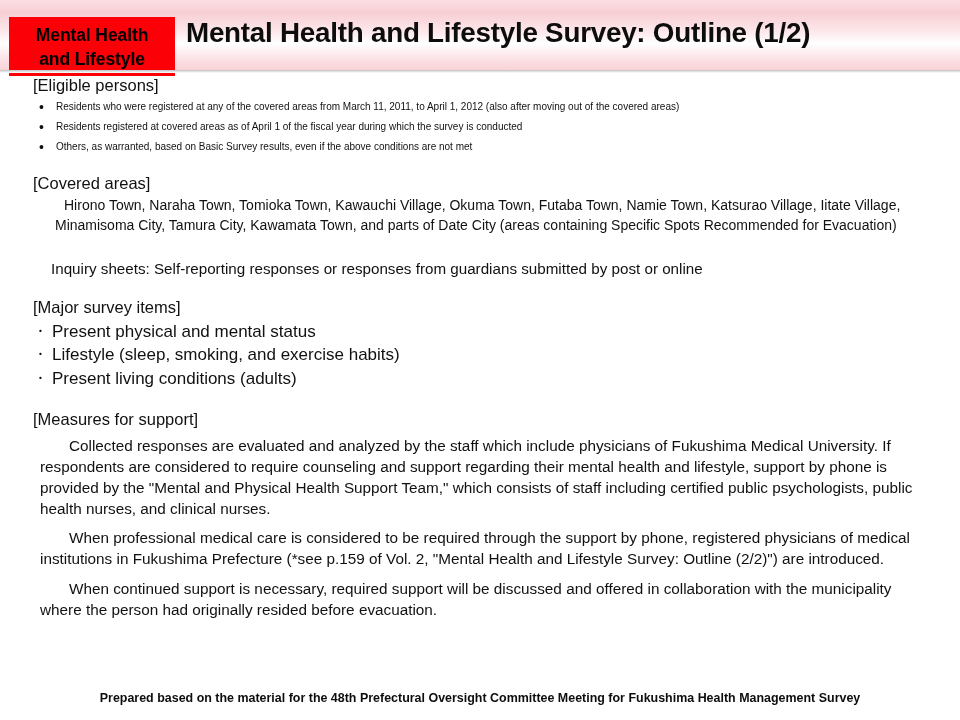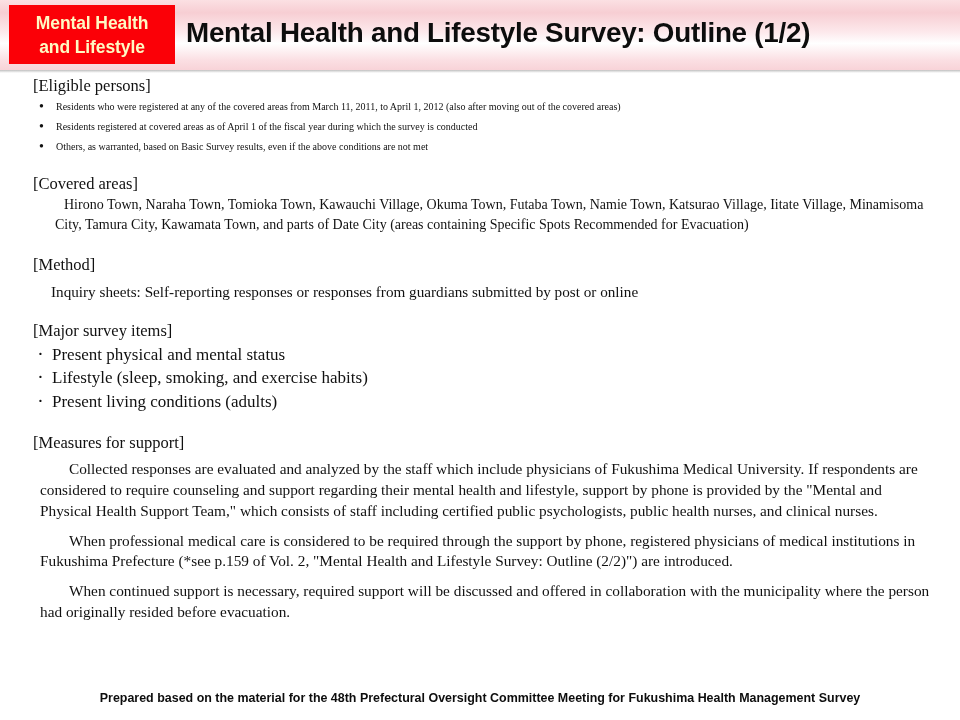--- a/index.html
+++ b/index.html
@@ -38,25 +38,25 @@
     left: 0;
     top: 70px;
     width: 960px;
     height: 3px;
     background: linear-gradient(to bottom, #bfbfbf 0%, #e8e8e8 60%, #ffffff 100%);
   }
 
   #header-badge {
     position: absolute;
     left: 9px;
-    top: 5px;
+    top: 17px;
     width: 166px;
     height: 59px;
     background: #fb0007;
-    color: #fef9c3;
+    color: #000000;
     font-weight: bold;
     font-size: 17.5px;
     line-height: 24px;
     text-align: center;
     display: flex;
     flex-direction: column;
     align-items: center;
     justify-content: center;
     box-sizing: border-box;
     letter-spacing: -0.1px;
@@ -77,21 +77,20 @@
     transform-origin: left top;
   }
 
   
   #content {
     position: absolute;
     left: 0;
     top: 74px;
     width: 960px;
     height: 610px;
-    font-family: Liberation Serif, serif;
   }
 
   .section-head {
     font-size: 16.5px;
     line-height: 23px;
     color: #111111;
     margin: 0;
     padding-left: 33px;
     white-space: nowrap;
   }
@@ -225,21 +224,20 @@
   <div class="gap-md"></div>
 
   <div class="blk">
     <p class="section-head">[Covered areas]</p>
     <p class="hang-body">Hirono Town, Naraha Town, Tomioka Town, Kawauchi Village, Okuma Town, Futaba Town, Namie Town, Katsurao Village, Iitate Village, Minamisoma City, Tamura City, Kawamata Town, and parts of Date City (areas containing Specific Spots Recommended for Evacuation)</p>
   </div>
 
   <div class="gap-lg"></div>
 
   <div class="blk">
-    <p class="section-head">[Method]</p>
     <div class="gap-xs"></div>
     <p class="indent-line">Inquiry sheets: Self-reporting responses or responses from guardians submitted by post or online</p>
   </div>
 
   <div class="gap-lg"></div>
 
   <div class="blk">
     <p class="section-head">[Major survey items]</p>
     <ul class="dot-list">
       <li>Present physical and mental status</li>

